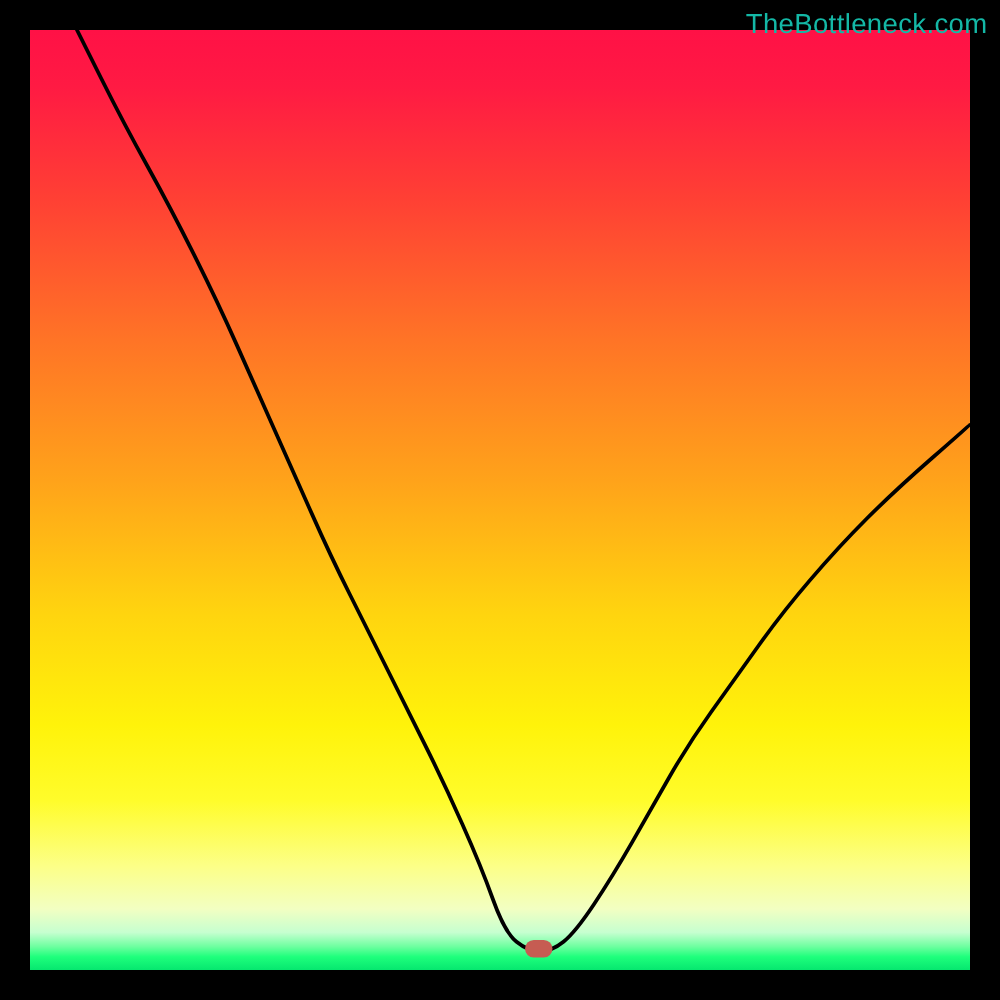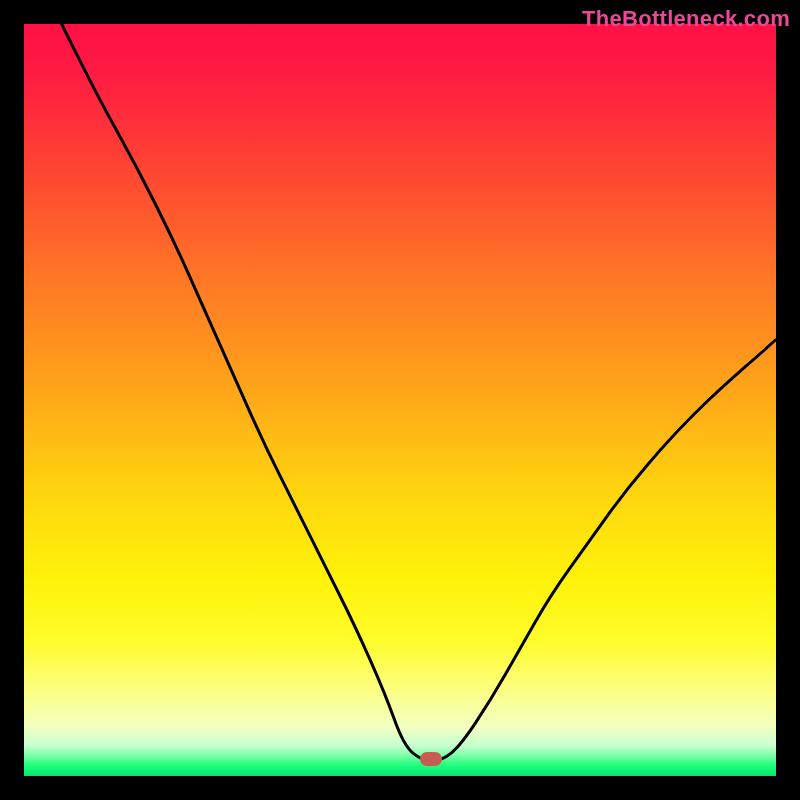--- a/index.html
+++ b/index.html
@@ -14,23 +14,23 @@
   .frame {
     position: relative;
     width: 800px;
     height: 800px;
     background: #000;
   }
   .watermark {
     position: absolute;
     top: 6px;
     right: 10px;
-    color: #ec4899;
+    color: #14b8a6;
     font-size: 22px;
-    font-weight: 700;
+    font-weight: 400;
     letter-spacing: 0.3px;
     z-index: 10;
   }
   .plot-area {
     
     position: absolute;
     left: 24px;
     top: 24px;
     width: 752px;
     height: 752px;

